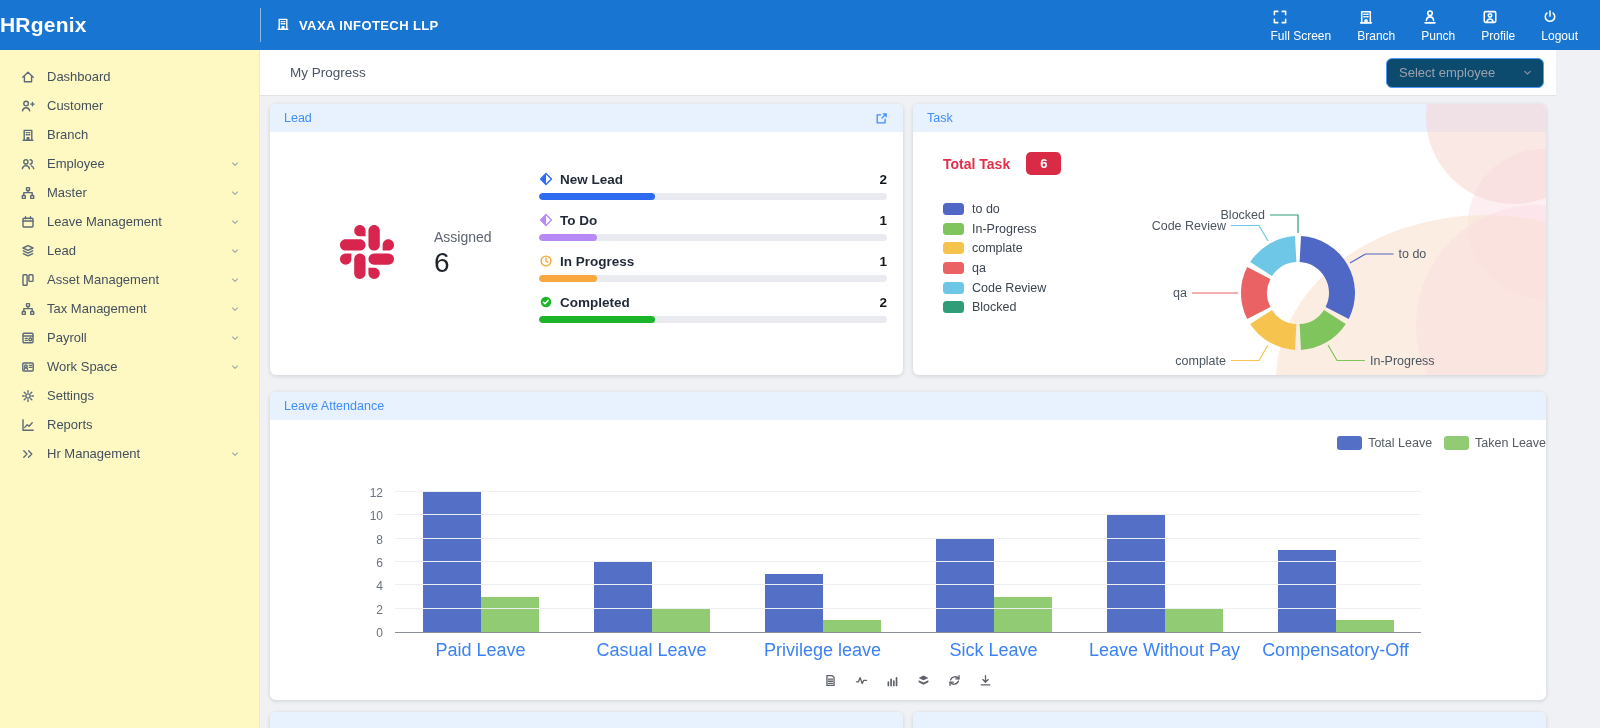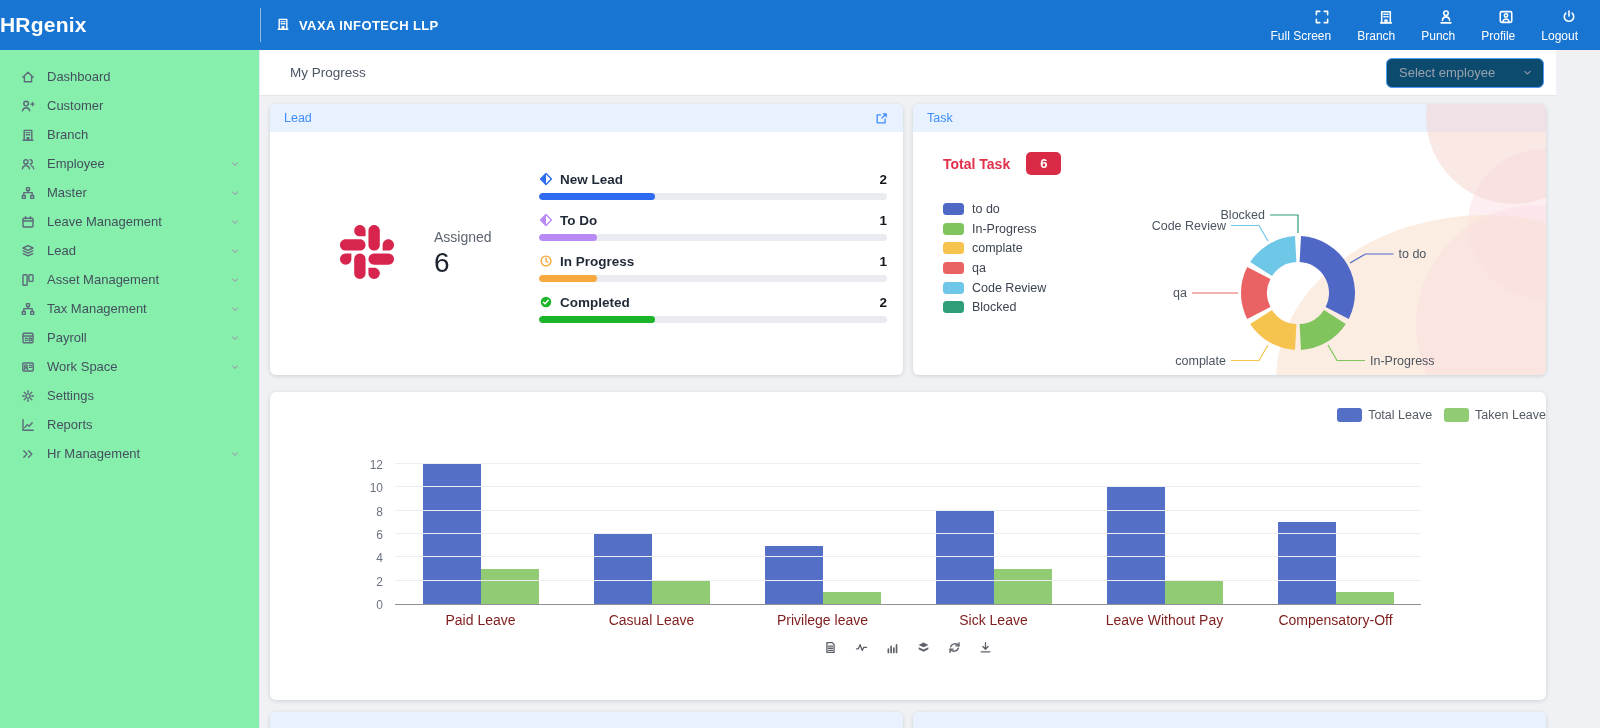--- a/index.html
+++ b/index.html
@@ -5,25 +5,25 @@
   *{box-sizing:border-box}
   html,body{margin:0;padding:0}
   body{width:1600px;height:728px;overflow:hidden;background:#eff1f4;font-family:"Liberation Sans",sans-serif;}
 
   
   .topbar{height:50px;background:#1876d2;display:flex;align-items:stretch;color:#fff}
   .brand{width:260px;display:flex;align-items:center;font-size:21px;font-weight:700;letter-spacing:.2px}
   .tb-divider{width:1px;background:rgba(255,255,255,.5);margin:8px 0}
   .company{display:flex;align-items:center;gap:8px;padding-left:14px;font-size:13px;font-weight:700;letter-spacing:.4px}
   .tb-actions{margin-left:auto;display:flex;align-items:center;gap:26px;padding-right:22px}
-  .tb-action{display:flex;flex-direction:column;align-items:flex-end;gap:3px;font-size:12px;cursor:pointer}
+  .tb-action{display:flex;flex-direction:column;align-items:flex-start;gap:3px;font-size:12px;cursor:pointer}
 
   
   .shell{display:flex;height:678px}
-  .sidebar{width:260px;background:#86efac;border-right:1px solid #e6e8eb;padding-top:12px;flex-shrink:0}
+  .sidebar{width:260px;background:#fef9c3;border-right:1px solid #e6e8eb;padding-top:12px;flex-shrink:0}
   .sb-item{height:29px;display:flex;align-items:center;padding:0 18px 0 20px;gap:11px;color:#44505e;font-size:13px;font-weight:500;cursor:pointer}
   .sb-item .icon{color:#5c6a79;display:flex}
   .sb-chev{margin-left:auto;color:#9aa4ae;display:flex}
 
   .main{flex:1;overflow:hidden}
   .content{width:1296px;height:100%;display:flex;flex-direction:column}
   .page-head{height:46px;background:#fff;border-bottom:1px solid #e3e5e8;display:flex;align-items:center;padding:0 12px 0 30px;flex-shrink:0}
   .page-title{font-size:13.5px;color:#4b5563}
   .emp-select{margin-left:auto;width:158px;height:30px;border:1.5px solid #4f9bfa;border-radius:6px;background:#0c4a6e;display:flex;align-items:center;padding:0 9px 0 12px;color:#9aa3ad;font-size:13px;cursor:pointer}
   .emp-select .caret{margin-left:auto;color:#8a94a0;display:flex}
@@ -68,21 +68,21 @@
   .bl-item{display:flex;align-items:center;gap:6px;font-size:12.5px;color:#555b63;cursor:pointer}
   .bl-swatch{width:25px;height:14px;border-radius:3px}
   .bar-wrap{position:relative;margin-top:43px}
   .plot{margin:0 125px;height:140px;position:relative;border-bottom:1.5px solid #8a8f98}
   .gridline{position:absolute;left:0;right:0;height:0;border-top:1px solid #eceef2}
   .ylab{position:absolute;width:38px;text-align:right;font-size:12px;color:#6b7280}
   .bar-groups{position:absolute;inset:0;display:flex;align-items:flex-end}
   .bar-group{flex:1;display:flex;align-items:flex-end;justify-content:center}
   .bar{width:58px}
   .cat-labels{margin:7px 125px 0;display:flex}
-  .cat-label{flex:1;text-align:center;font-size:14px;color:#7f1d1d}
+  .cat-label{flex:1;text-align:center;font-size:18px;color:#3b82f6}
   .chart-toolbar{margin-top:12px;display:flex;justify-content:center;gap:16px;color:#5d6168}
   .chart-toolbar span{display:flex;cursor:pointer}
 
   .row3{margin-top:12px}
   .stub{width:633px;height:60px}
 </style>
 </head>
 <body>
 
 <div class="topbar">
@@ -477,20 +477,23 @@
                 <path d="M237.2 58.0 A57 57 0 0 1 282.0 32.1 L283.4 58.0 A31 31 0 0 0 259.0 72.1 Z" fill="#6fc7e8"></path>
                 <polyline points="255.0,37.0 246.0,21.5 218.0,21.5" fill="none" stroke="#6fc7e8" stroke-width="1.2"></polyline>
                 <text x="213.0" y="25.5" text-anchor="end" font-size="12.5" fill="#4c5560" font-family="Liberation Sans, sans-serif">Code Review</text>
                 <polyline points="285.0,29.0 285.0,11.0 257.0,11.0" fill="none" stroke="#2f9d78" stroke-width="1.2"></polyline>
                 <text x="252.0" y="15.0" text-anchor="end" font-size="12.5" fill="#4c5560" font-family="Liberation Sans, sans-serif">Blocked</text>
               </svg>
           </div>
         </div>
 
         <div class="card leave-card">
+          <div class="card-head">
+            <span>Leave Attendance</span>
+          </div>
           <div class="bar-legend" id="barLegend">
               <div class="bl-item">
                 <span class="bl-swatch" style="background:#5470c6"></span>
                 <span>Total Leave</span>
               </div>
               <div class="bl-item">
                 <span class="bl-swatch" style="background:#91cc75"></span>
                 <span>Taken Leave</span>
               </div>
             </div>

